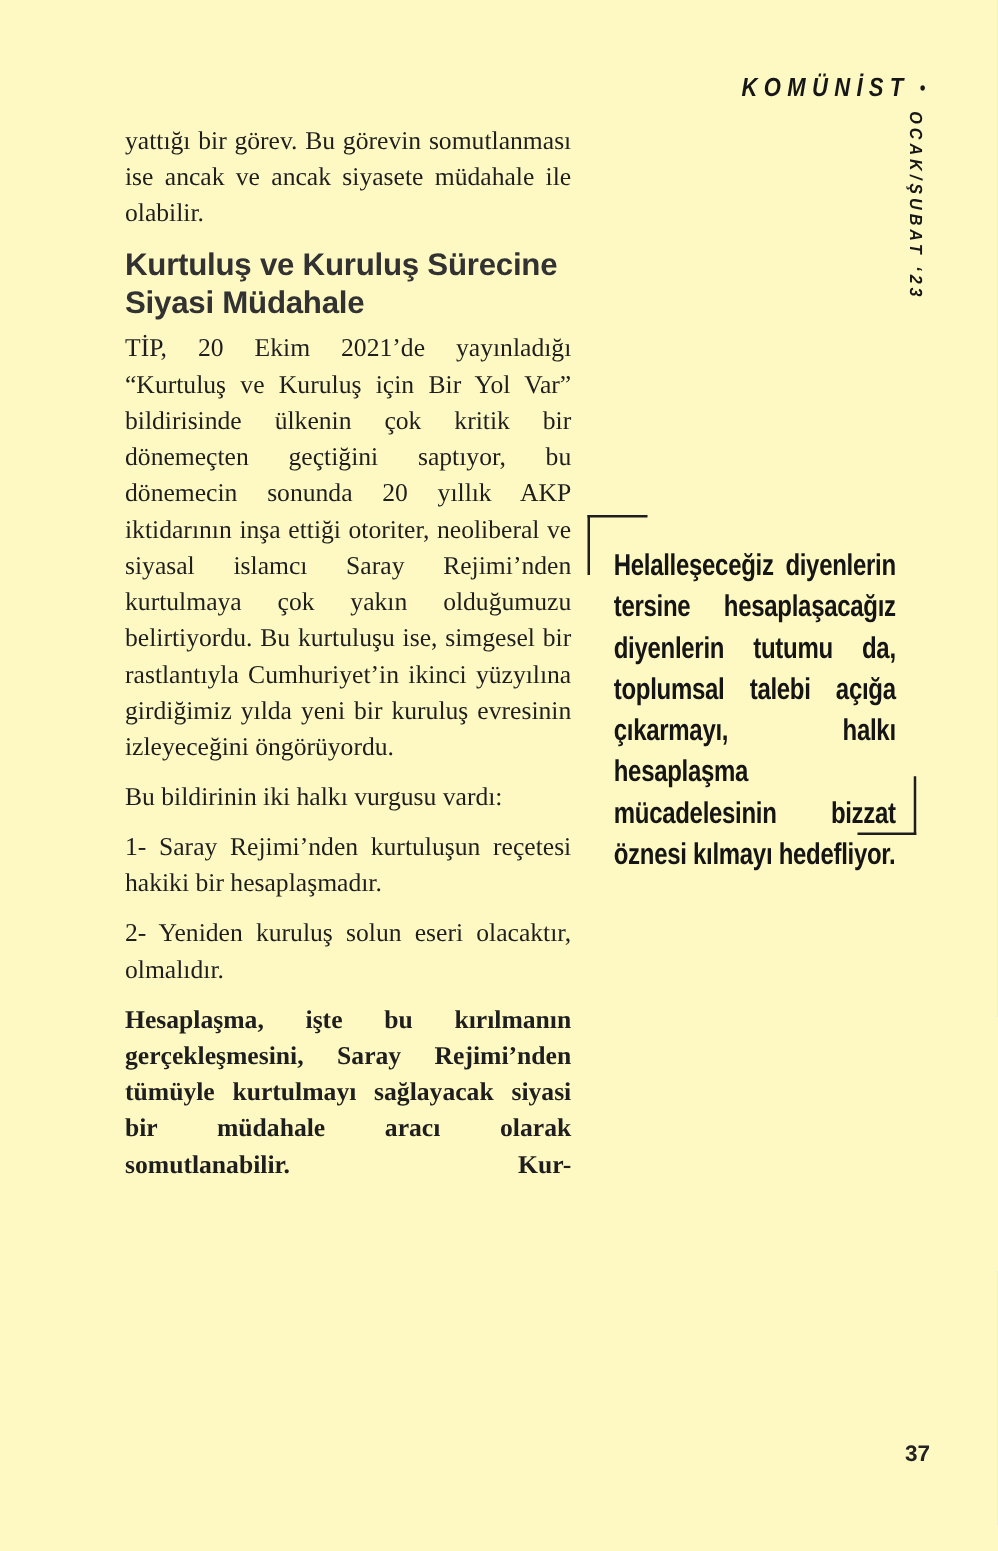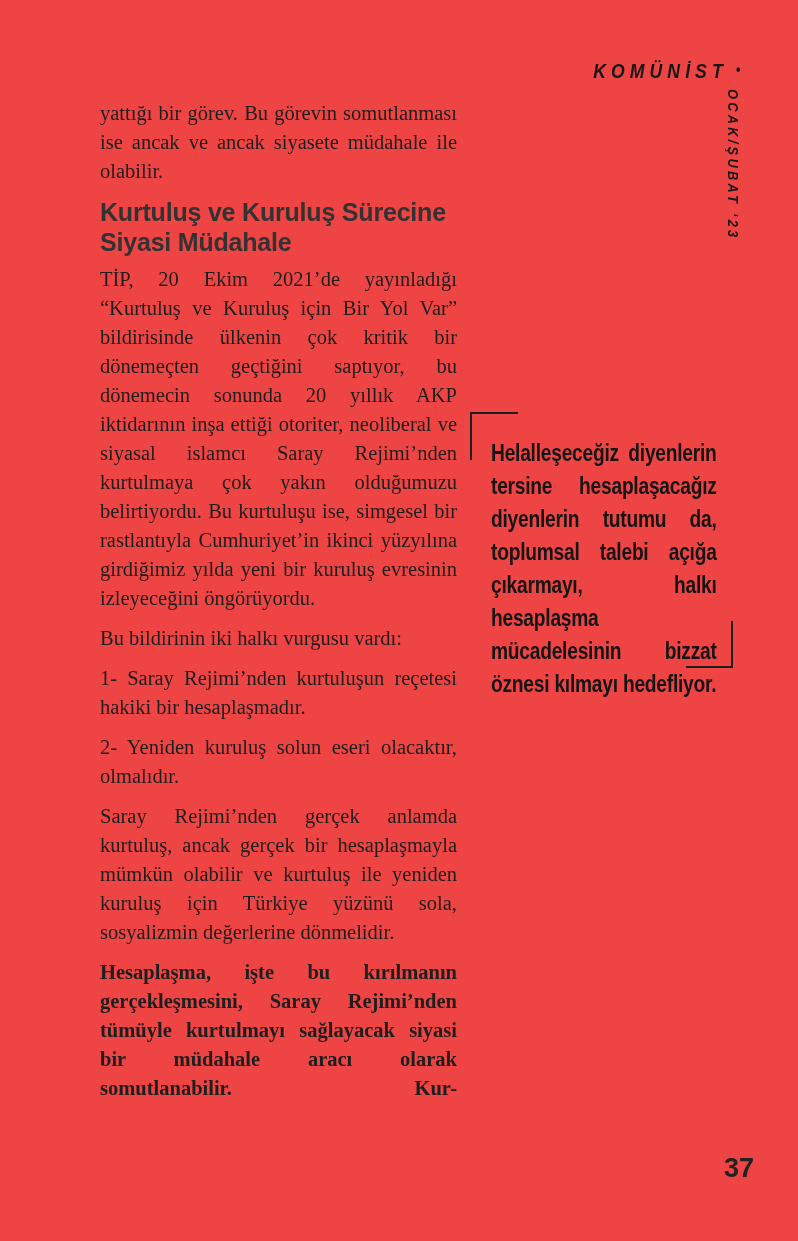--- a/index.html
+++ b/index.html
@@ -2,21 +2,21 @@
 <html lang="tr"><head>
 <meta charset="utf-8">
 <style>
   * { margin: 0; padding: 0; box-sizing: border-box; }
   html, body { background: #e8e8e8; }
   .page {
     position: relative;
     width: 798px;
     height: 1241px;
     margin: 0 auto;
-    background: #ef4444;
+    background: #fef9c3;
     overflow: hidden;
     color: #1e1e1e;
   }
 
   
   .masthead {
     position: absolute;
     top: 59px;
     right: 56px;
     display: flex;
@@ -114,21 +114,21 @@
     border-right: 2px solid #1e1e1e;
   }
 
   
   .page-number {
     position: absolute;
     left: 724px;
     top: 1153px;
     font-family: "Liberation Sans", sans-serif;
     font-weight: 700;
-    font-size: 27px;
+    font-size: 18px;
     color: #222222;
     text-align: center;
   }
 </style>
 </head>
 <body>
 
 <div class="page">
 
   <div class="masthead">
@@ -140,21 +140,20 @@
 
   <div class="article-column">
     <p>yattığı bir görev. Bu görevin somutlanması ise ancak ve ancak siyasete müdahale ile olabilir.</p>
 
     <h2 class="section-heading">Kurtuluş ve Kuruluş Sürecine Siyasi Müdahale</h2>
 
     <p>TİP, 20 Ekim 2021’de yayınladığı “Kurtuluş ve Kuruluş için Bir Yol Var” bildirisinde ülkenin çok kritik bir dönemeçten geçtiğini saptıyor, bu dönemecin sonunda 20 yıllık AKP iktidarının inşa ettiği otoriter, neoliberal ve siyasal islamcı Saray Rejimi’nden kurtulmaya çok yakın olduğumuzu belirtiyordu. Bu kurtuluşu ise, simgesel bir rastlantıyla Cumhuriyet’in ikinci yüzyılına girdiğimiz yılda yeni bir kuruluş evresinin izleyeceğini öngörüyordu.</p>
     <p>Bu bildirinin iki halkı vurgusu vardı:</p>
     <p>1- Saray Rejimi’nden kurtuluşun reçetesi hakiki bir hesaplaşmadır.</p>
     <p>2- Yeniden kuruluş solun eseri olacaktır, olmalıdır.</p>
-    <p>Saray Rejimi’nden gerçek anlamda kurtuluş, ancak gerçek bir hesaplaşmayla mümkün olabilir ve kurtuluş ile yeniden kuruluş için Türkiye yüzünü sola, sosyalizmin değerlerine dönmelidir.</p>
     <p class="last-cut">Hesaplaşma, işte bu kırılmanın gerçekleşmesini, Saray Rejimi’nden tümüyle kurtulmayı sağlayacak siyasi bir müdahale aracı olarak somutlanabilir. Kur-</p>
   </div>
 
   <div class="bracket-top"></div>
 
   <div class="pull-quote-text">Helalleşeceğiz diyenlerin tersine hesaplaşacağız diyenlerin tutumu da, toplumsal talebi açığa çıkarmayı, halkı hesaplaşma mücadelesinin bizzat öznesi kılmayı hedefliyor.</div>
 
   <div class="bracket-bottom"></div>
 
   <div class="page-number">37</div>

